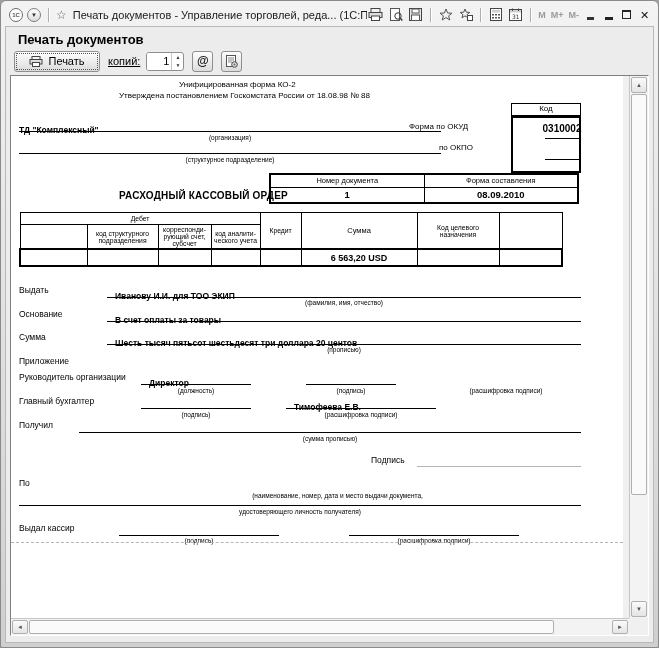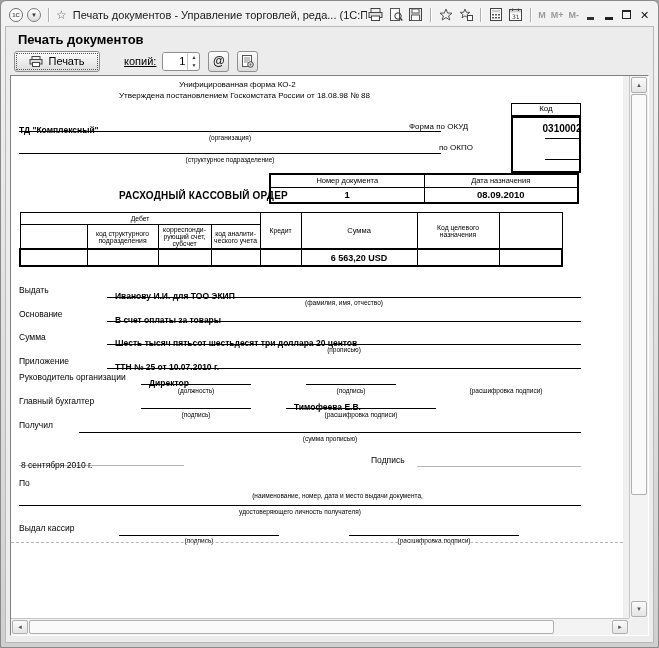--- a/index.html
+++ b/index.html
@@ -29,21 +29,21 @@
   .max-box { width:9px; height:9px; border:1px solid #222; border-top:2px solid #222; }
   .close-x { font-size:11px; font-weight:bold; color:#111; line-height:14px; }
 
   
   .client { position:absolute; left:4px; right:4px; top:25px; bottom:4px; background:#ececec; border:1px solid #b9b9b9; }
   .heading { position:absolute; left:12px; top:5px; font-size:13px; font-weight:bold; color:#000; }
   .toolbar { position:absolute; left:8px; top:23px; height:22px; display:flex; align-items:center; }
   .btn3d { border:1px solid #8f8f8f; border-radius:3px; background:linear-gradient(#fefefe,#dcdcdc);
            display:flex; align-items:center; justify-content:center; }
   .print-btn { width:86px; height:21px; gap:5px; font-size:11px; color:#000; outline:1px dotted #555; outline-offset:-3px; }
-  .copies-label { font-size:11px; margin-left:24px;text-decoration:underline; }
+  .copies-label { font-size:11px; margin-left:8px;text-decoration:underline; }
   .spinner { margin-left:6px; width:38px; height:19px; border:1px solid #8f8f8f; border-radius:3px; background:#fff;
              display:flex; overflow:hidden; }
   .spinner input { width:24px; border:none; font-size:11px; text-align:right; padding-right:2px;
                    font-family:"Liberation Sans",sans-serif; outline:none; }
   .spin-arrows { width:12px; display:flex; flex-direction:column; border-left:1px solid #c9c9c9; }
   .spin-arrows span { flex:1; font-size:5px; color:#333; display:flex; align-items:center; justify-content:center; }
   .sq-btn { width:21px; height:21px; margin-left:8px; }
   .at-glyph { font-size:12px; font-weight:bold; color:#222; }
 
   
@@ -236,21 +236,21 @@
 
           <div class="abs bold" style="left:100px;top:114px;font-size:10px;letter-spacing:0.2px">РАСХОДНЫЙ КАССОВЫЙ ОРДЕР</div>
           <table class="doc-tbl abs" style="left:250px;top:97px;width:308px">
             <colgroup>
                 <col style="width:154px">
                 <col style="width:154px">
               </colgroup>
             <tbody>
                 <tr>
               <th>Номер документа</th>
-              <th>Дата назначения</th>
+              <th>Форма составления</th>
             </tr>
             <tr>
               <td>1</td>
               <td>08.09.2010</td>
             </tr>
           </tbody>
             </table>
 
           <table class="acc-tbl abs" style="left:0;top:136px">
             <colgroup>
@@ -301,23 +301,20 @@
             <span class="fs85 bold">В счет оплаты за товары</span>
           </div>
 
           <div class="abs fs85" style="left:0;top:256px">Сумма</div>
           <div class="abs uline" style="left:88px;top:256px;width:474px;padding-left:8px">
             <span class="fs85 bold">Шесть тысяч пятьсот шестьдесят три доллара 20 центов</span>
           </div>
           <div class="abs cap" style="left:88px;top:270px;width:474px">(прописью)</div>
 
           <div class="abs fs85" style="left:0;top:280px">Приложение</div>
-          <div class="abs uline" style="left:88px;top:280px;width:474px;padding-left:8px">
-            <span class="fs85 bold">ТТН № 25 от 10.07.2010 г.</span>
-          </div>
 
           <div class="abs fs85" style="left:0;top:296px">Руководитель организации</div>
           <div class="abs uline" style="left:122px;top:296px;width:110px;padding-left:8px">
             <span class="fs85 bold">Директор</span>
           </div>
           <div class="abs cap" style="left:122px;top:311px;width:110px">(должность)</div>
           <div class="abs uline" style="left:287px;top:296px;width:90px"></div>
           <div class="abs cap" style="left:287px;top:311px;width:90px">(подпись)</div>
           <div class="abs cap" style="left:412px;top:311px;width:150px">(расшифровка подписи)</div>
 
@@ -326,23 +323,20 @@
           <div class="abs cap" style="left:122px;top:335px;width:110px">(подпись)</div>
           <div class="abs uline" style="left:267px;top:320px;width:150px;padding-left:8px">
             <span class="fs85 bold">Тимофеева Е.В.</span>
           </div>
           <div class="abs cap" style="left:267px;top:335px;width:150px">(расшифровка подписи)</div>
 
           <div class="abs fs85" style="left:0;top:344px">Получил</div>
           <div class="abs uline" style="left:60px;top:344px;width:502px"></div>
           <div class="abs cap" style="left:60px;top:359px;width:502px">(сумма прописью)</div>
 
-          <div class="abs gline" style="left:0;top:378px;width:165px;padding-left:2px">
-            <span class="fs85">8 сентября 2010 г.</span>
-          </div>
           <div class="abs fs85" style="left:352px;top:379px">Подпись</div>
           <div class="abs gline" style="left:398px;top:379px;width:164px"></div>
 
           <div class="abs fs85" style="left:0;top:402px">По</div>
           <div class="abs cap" style="left:75px;top:416px;width:487px">(наименование, номер, дата и место выдачи документа,</div>
           <div class="abs uline" style="left:0;top:417px;width:562px"></div>
           <div class="abs cap" style="left:0;top:432px;width:562px">удостоверяющего личность получателя)</div>
 
           <div class="abs fs85" style="left:0;top:447px">Выдал кассир</div>
           <div class="abs uline" style="left:100px;top:447px;width:160px"></div>

